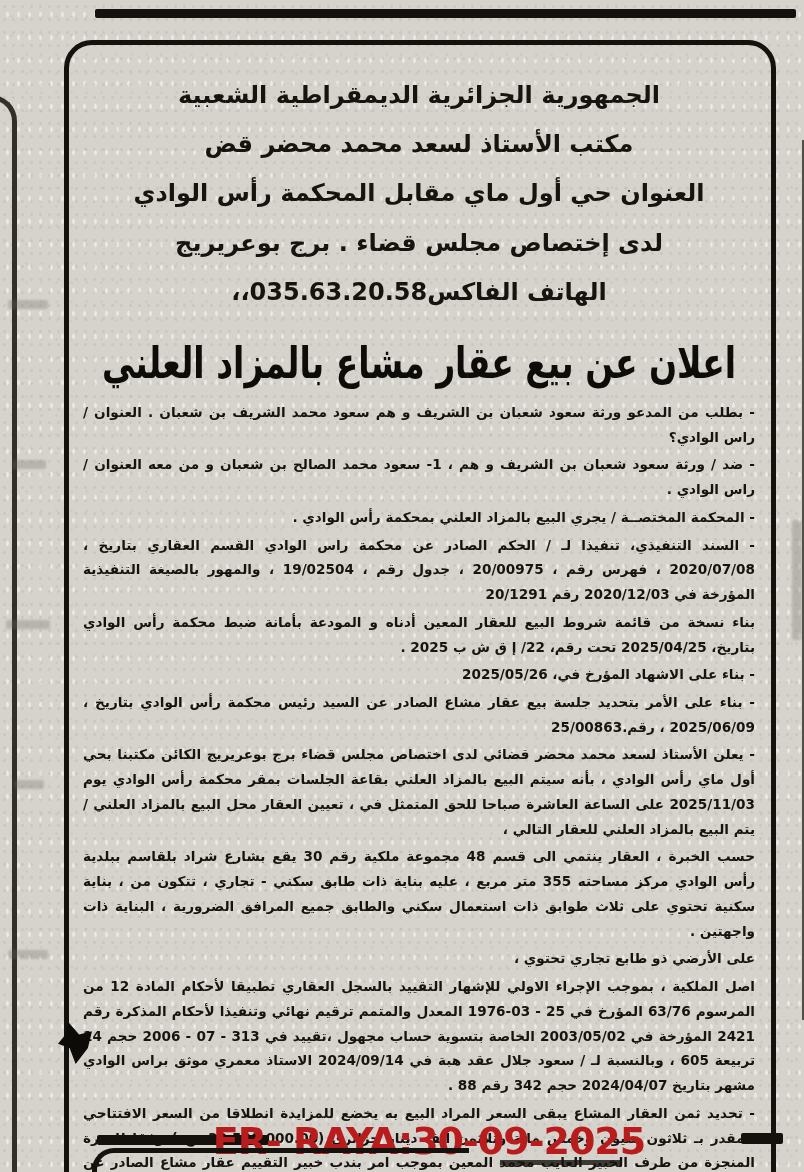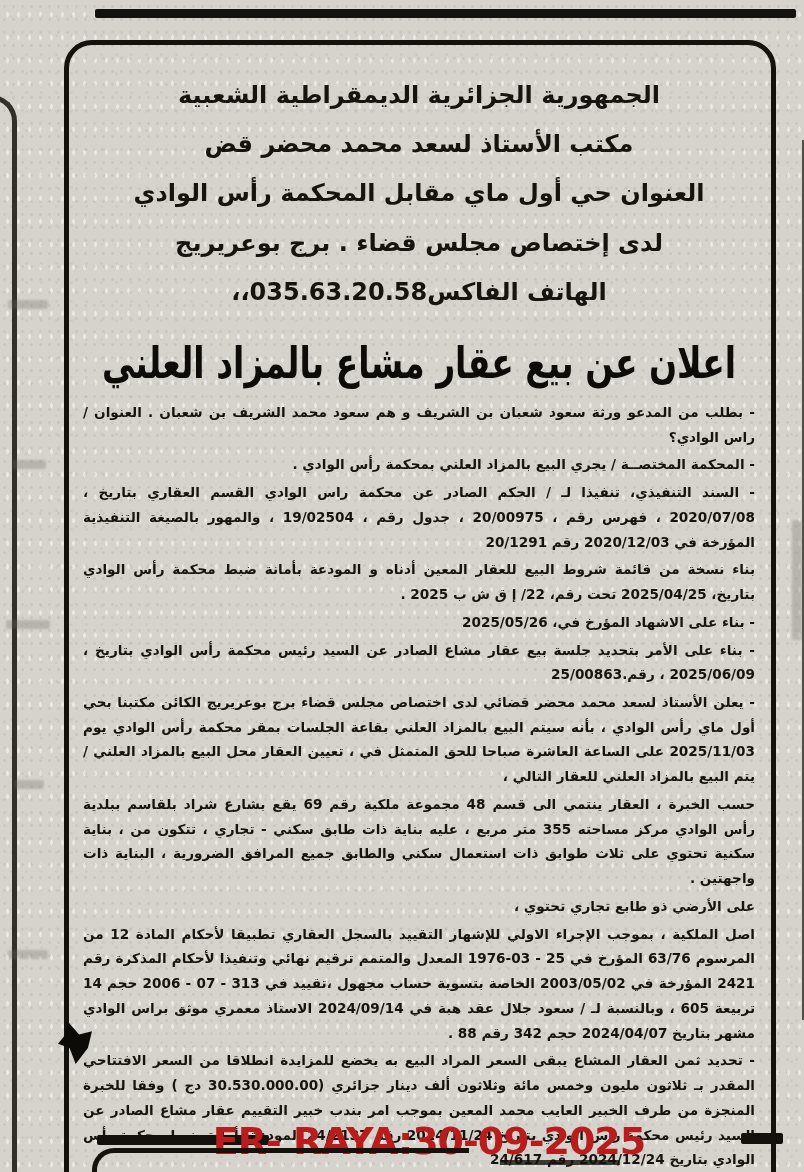--- a/index.html
+++ b/index.html
@@ -75,27 +75,28 @@
         <div>مكتب الأستاذ لسعد محمد محضر قض</div>
         <div>العنوان حي أول ماي مقابل المحكمة رأس الوادي</div>
         <div>لدى إختصاص مجلس قضاء . برج بوعريريج</div>
         <div>الهاتف الفاكس035.63.20.58،،</div>
       </div>
 
     <div class="title">اعلان عن بيع عقار مشاع بالمزاد العلني</div>
 
     <div class="body-text">
         <div class="para">- بطلب من المدعو ورثة سعود شعبان بن الشريف و هم سعود محمد الشريف بن شعبان . العنوان / راس الوادي؟</div>
+        <div class="para">- ضد / ورثة سعود شعبان بن الشريف و هم ، 1- سعود محمد الصالح بن شعبان و من معه العنوان / راس الوادي .</div>
         <div class="para">- المحكمة المختصــة / يجري البيع بالمزاد العلني بمحكمة رأس الوادي .</div>
         <div class="para">- السند التنفيذي، تنفيذا لـ / الحكم الصادر عن محكمة راس الوادي القسم العقاري بتاريخ ، 2020/07/08 ، فهرس رقم ، 20/00975 ، جدول رقم ، 19/02504 ، والمهور بالصيغة التنفيذية المؤرخة في 2020/12/03 رقم 20/1291</div>
         <div class="para">بناء نسخة من قائمة شروط البيع للعقار المعين أدناه و المودعة بأمانة ضبط محكمة رأس الوادي بتاريخ، 2025/04/25 تحت رقم، 22/ إ ق ش ب 2025 .</div>
         <div class="para">- بناء على الاشهاد المؤرخ في، 2025/05/26</div>
         <div class="para">- بناء على الأمر بتحديد جلسة بيع عقار مشاع الصادر عن السيد رئيس محكمة رأس الوادي بتاريخ ، 2025/06/09 ، رقم.25/00863</div>
         <div class="para">- يعلن الأستاذ لسعد محمد محضر قضائي لدى اختصاص مجلس قضاء برج بوعريريج الكائن مكتبنا بحي أول ماي رأس الوادي ، بأنه سيتم البيع بالمزاد العلني بقاعة الجلسات بمقر محكمة رأس الوادي يوم 2025/11/03 على الساعة العاشرة صباحا للحق المتمثل في ، تعيين العقار محل البيع بالمزاد العلني / يتم البيع بالمزاد العلني للعقار التالي ،</div>
-        <div class="para">حسب الخبرة ، العقار ينتمي الى قسم 48 مجموعة ملكية رقم 69 يقع بشارع شراد بلقاسم ببلدية رأس الوادي مركز مساحته 355 متر مربع ، عليه بناية ذات طابق سكني - تجاري ، تتكون من ، بناية سكنية تحتوي على ثلاث طوابق ذات استعمال سكني والطابق جميع المرافق الضرورية ، البناية ذات واجهتين .</div>
+        <div class="para">حسب الخبرة ، العقار ينتمي الى قسم 48 مجموعة ملكية رقم 30 يقع بشارع شراد بلقاسم ببلدية رأس الوادي مركز مساحته 355 متر مربع ، عليه بناية ذات طابق سكني - تجاري ، تتكون من ، بناية سكنية تحتوي على ثلاث طوابق ذات استعمال سكني والطابق جميع المرافق الضرورية ، البناية ذات واجهتين .</div>
         <div class="para">على الأرضي ذو طابع تجاري تحتوي ،</div>
         <div class="para">اصل الملكية ، بموجب الإجراء الاولي للإشهار التقييد بالسجل العقاري تطبيقا لأحكام المادة 12 من المرسوم 63/76 المؤرخ في 25 - 03-1976 المعدل والمتمم ترقيم نهائي وتنفيذا لأحكام المذكرة رقم 2421 المؤرخة في 2003/05/02 الخاصة بتسوية حساب مجهول ،تقييد في 313 - 07 - 2006 حجم 14 تربيعة 605 ، وبالنسبة لـ / سعود جلال عقد هبة في 2024/09/14 الاستاذ معمري موثق براس الوادي مشهر بتاريخ 2024/04/07 حجم 342 رقم 88 .</div>
         <div class="para">- تحديد ثمن العقار المشاع يبقى السعر المراد البيع به يخضع للمزايدة انطلاقا من السعر الافتتاحي المقدر بـ ثلاثون مليون وخمس مائة وثلاثون ألف دينار جزائري (30.530.000.00 دج ) وفقا للخبرة المنجزة من طرف الخبير العايب محمد المعين بموجب امر بندب خبير التقييم عقار مشاع الصادر عن السيد رئيس محكمة راس الوادي بتاريخ 2024/11/24 رقم 24/2137 المودعة بأمانة ضبط محكمة رأس الوادي بتاريخ 2024/12/24 رقم 24/617</div>
       </div>
 
     <div class="footer">
       <span class="bar-left"></span>
       <span class="pub">ER- RAYA:30-09-2025</span>
       <span class="bar-right"></span>
     </div>

